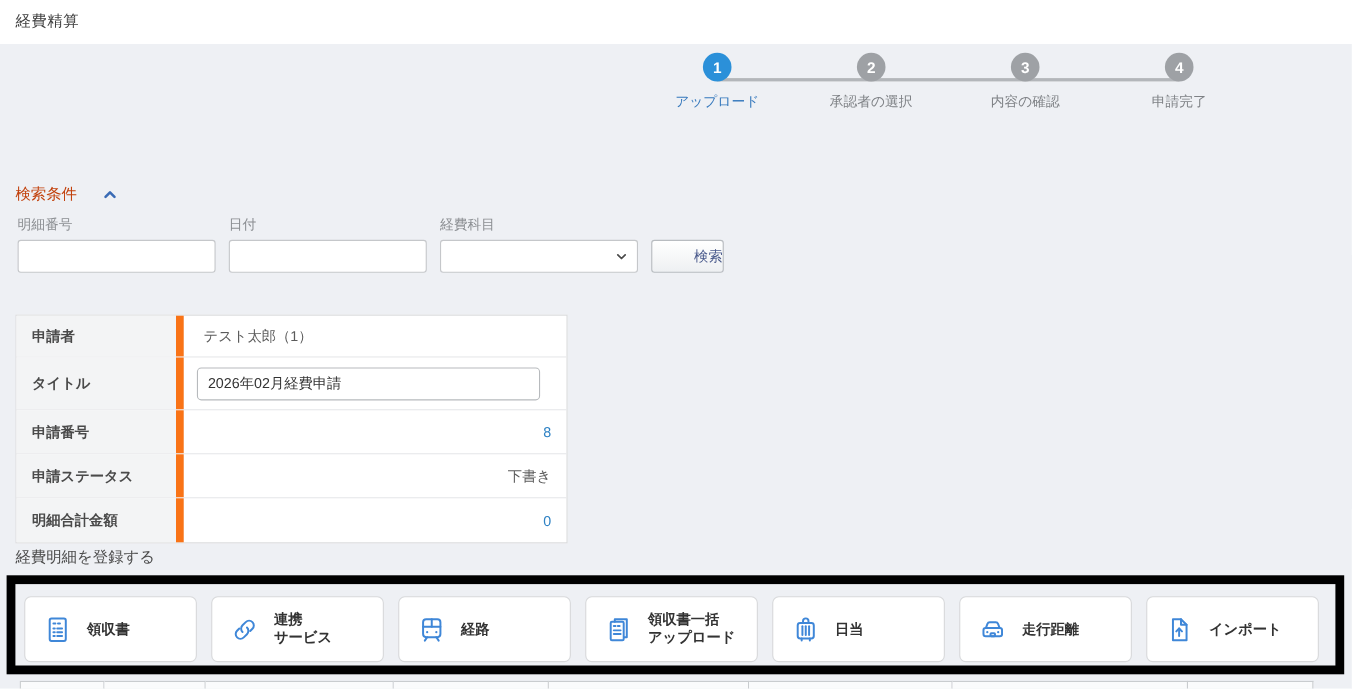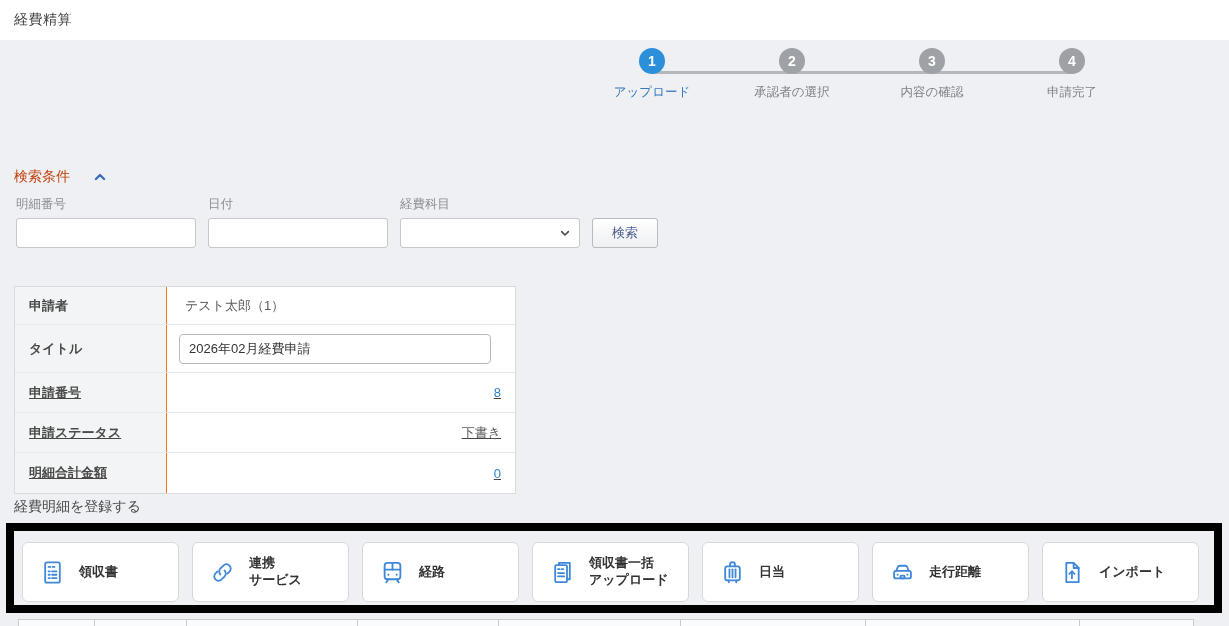--- a/index.html
+++ b/index.html
@@ -37,40 +37,41 @@
     position:absolute; top:218px; left:400px; width:180px; height:30px;
     border:1px solid #c5c7ca; border-radius:3px; background:#fff;
     display:flex; align-items:center; justify-content:flex-end; padding-right:6px;
   }
   .search-btn {
     position:absolute; left:592px; top:218px; width:66px; height:30px;
     border:1px solid #b8bcc0; border-radius:3px;
     background:linear-gradient(#ffffff,#eef0f2);
     font-size:13px; color:#4a5a8c; cursor:pointer;
     font-family:inherit;
+    text-align:right;
   }
   
   .summary { position:absolute; left:14px; top:286px; width:502px; background:#fff; border:1px solid #d9dadc; }
   .srow { display:flex; border-bottom:1px solid #e7e8ea; }
   .srow:last-child { border-bottom:none; }
   .scell-label {
-    width:152px; background:#f3f4f5; border-right:1px solid #f97316;
+    width:152px; background:#f3f4f5; border-right:7px solid #f97316;
     font-size:13px; font-weight:600; color:#4a4a4a;
     display:flex; align-items:center; padding-left:14px; flex-shrink:0;
   }
   .scell-value { flex:1; display:flex; align-items:center; font-size:13px; color:#5b5b5b; }
   .val-left  { padding-left:18px; }
   .val-right { justify-content:flex-end; padding-right:14px; }
   .val-link  { color:#2e82c4; }
   .title-input {
     margin-left:12px; width:312px; height:30px;
     border:1px solid #b7babd; border-radius:4px; background:#fff;
     font-size:13px; padding:0 9px; color:#333; outline:none; font-family:inherit;
   }
-  .h38 { height:38px; } .h48 { height:48px; } .h40 { height:40px;text-decoration:underline; }
+  .h38 { height:38px; } .h48 { height:48px; } .h40 { height:40px; }
   
   .register-title { position:absolute; left:14px; top:498px; font-size:14px; color:#4b4b4b; }
   .action-bar {
     position:absolute; left:6px; top:523px; width:1216px; height:90px;
     border:8px solid #000000; background:#eef0f4;
     display:flex; align-items:flex-start; padding:11px 0 0 8px; gap:13px;
   }
   .action-btn {
     width:157px; height:60px; background:#fff;
     border:1px solid #d7d8da; border-radius:6px;

